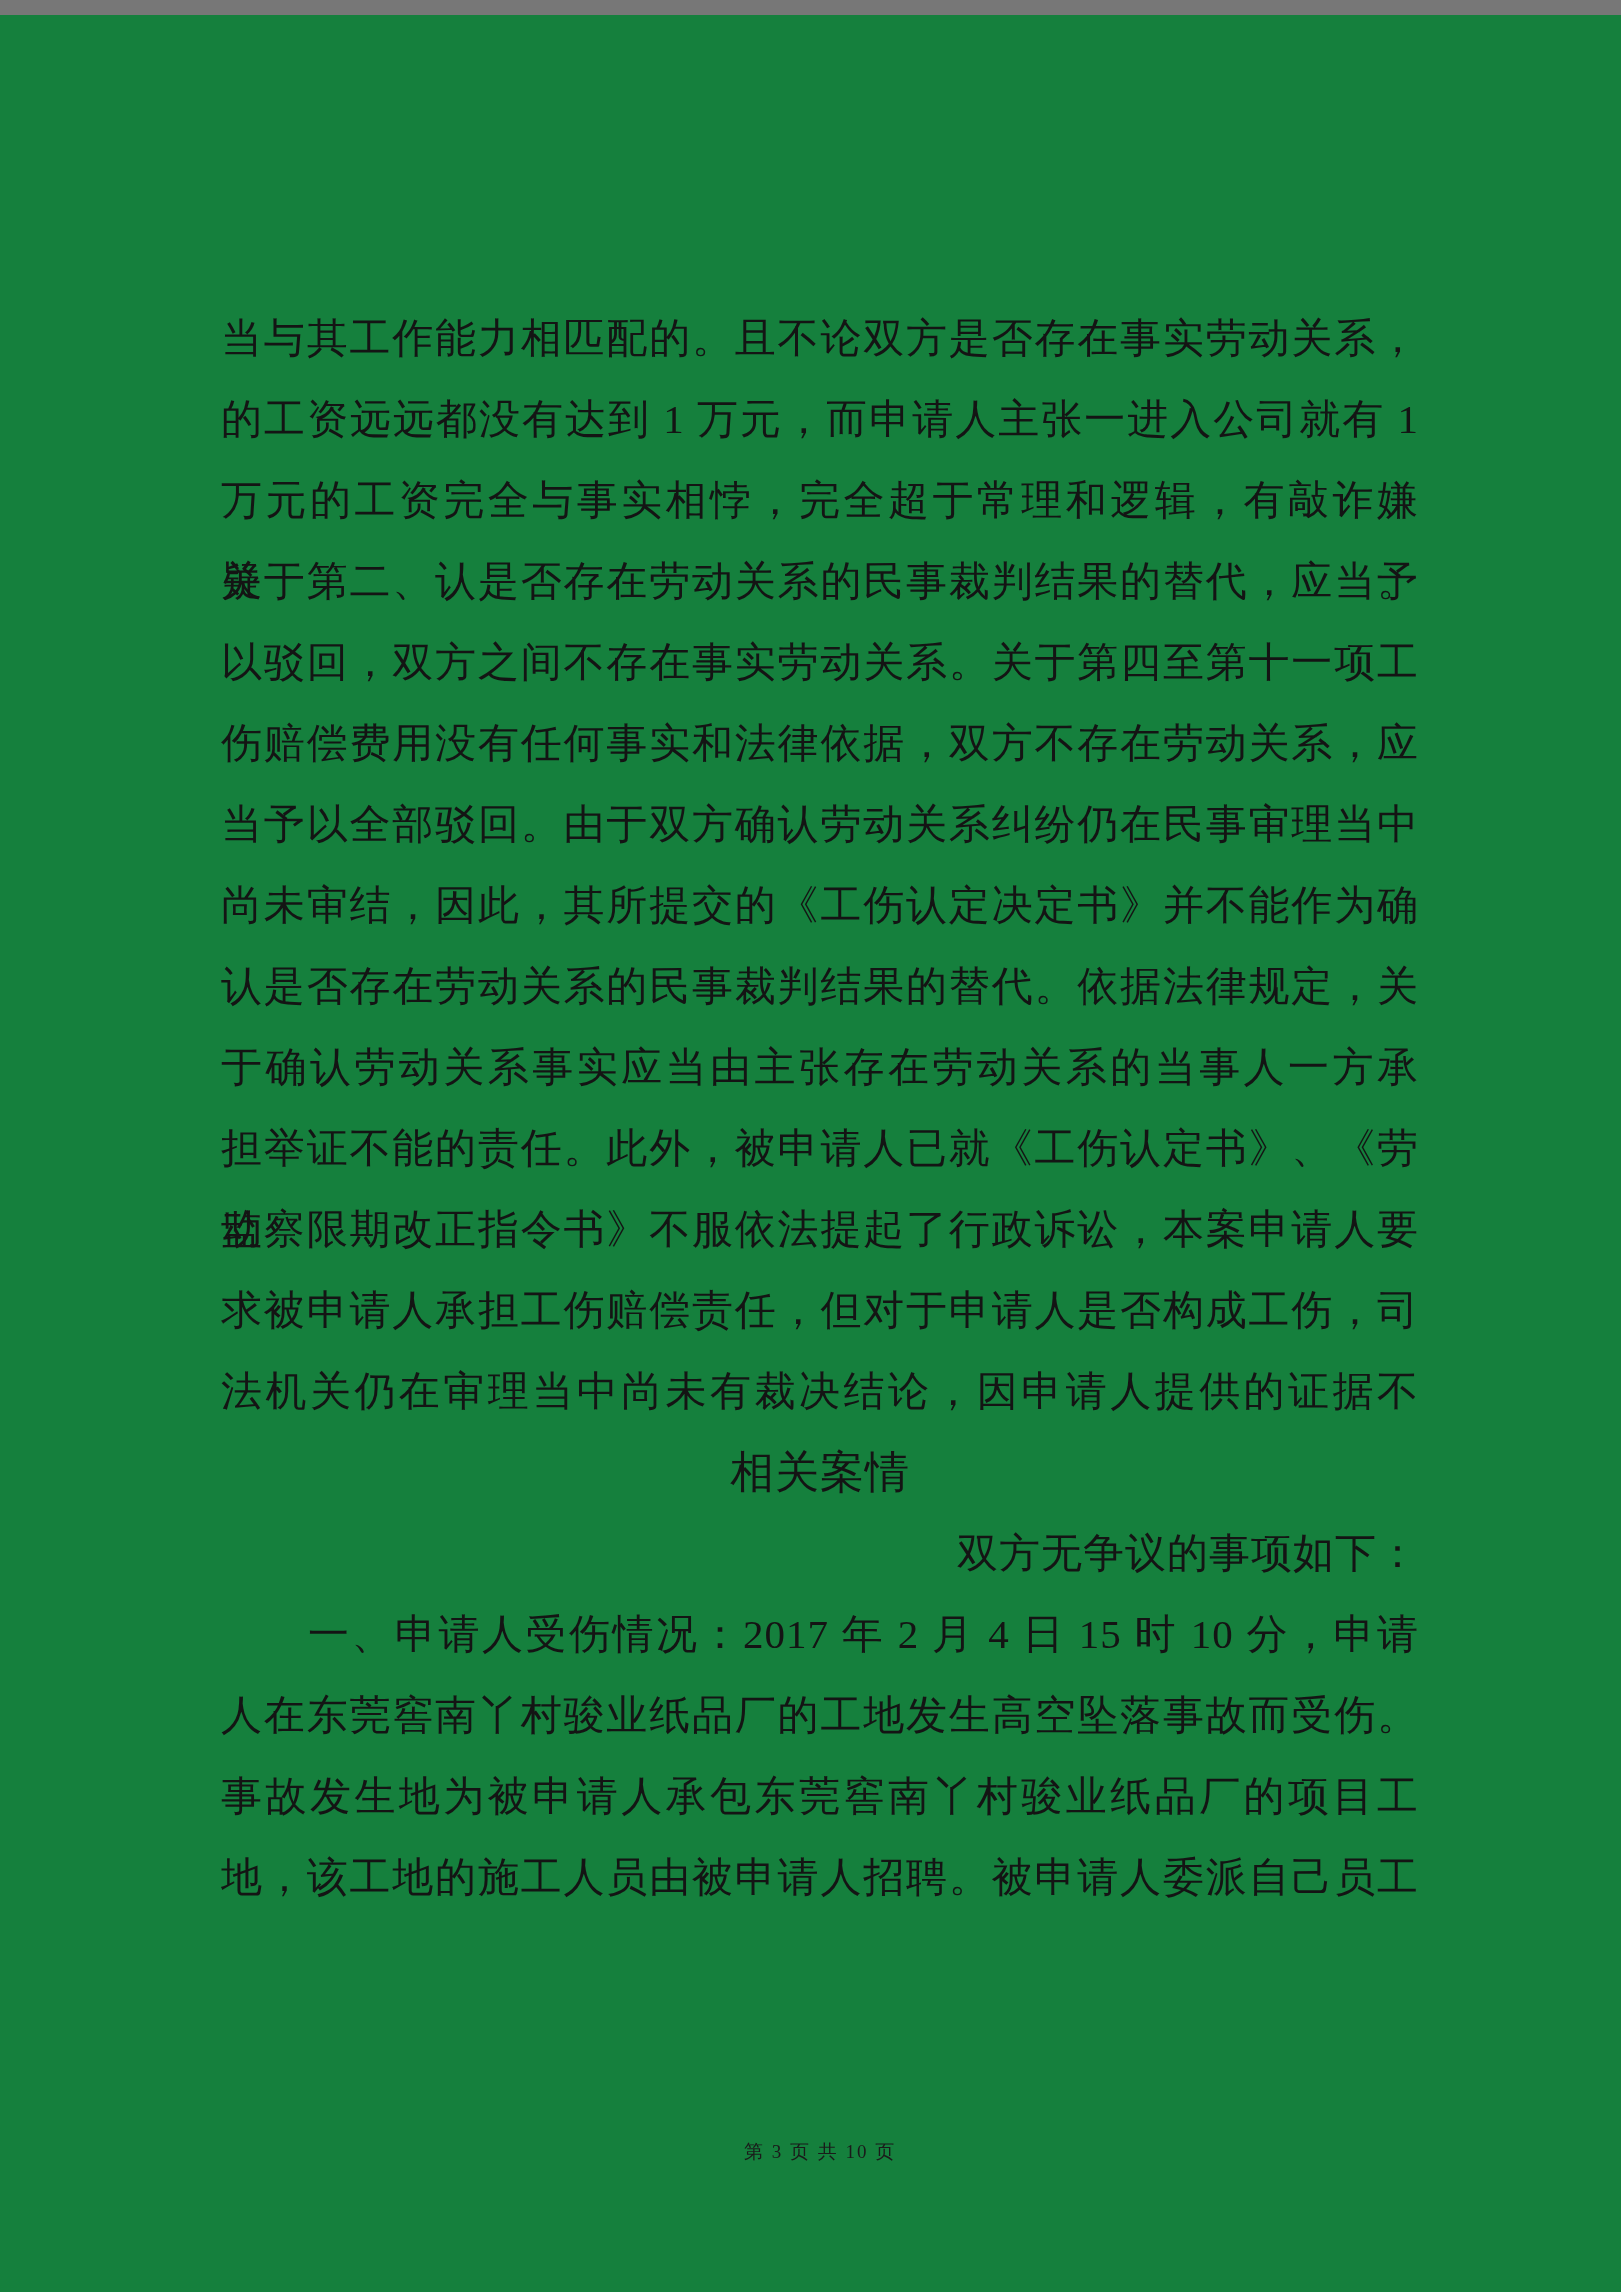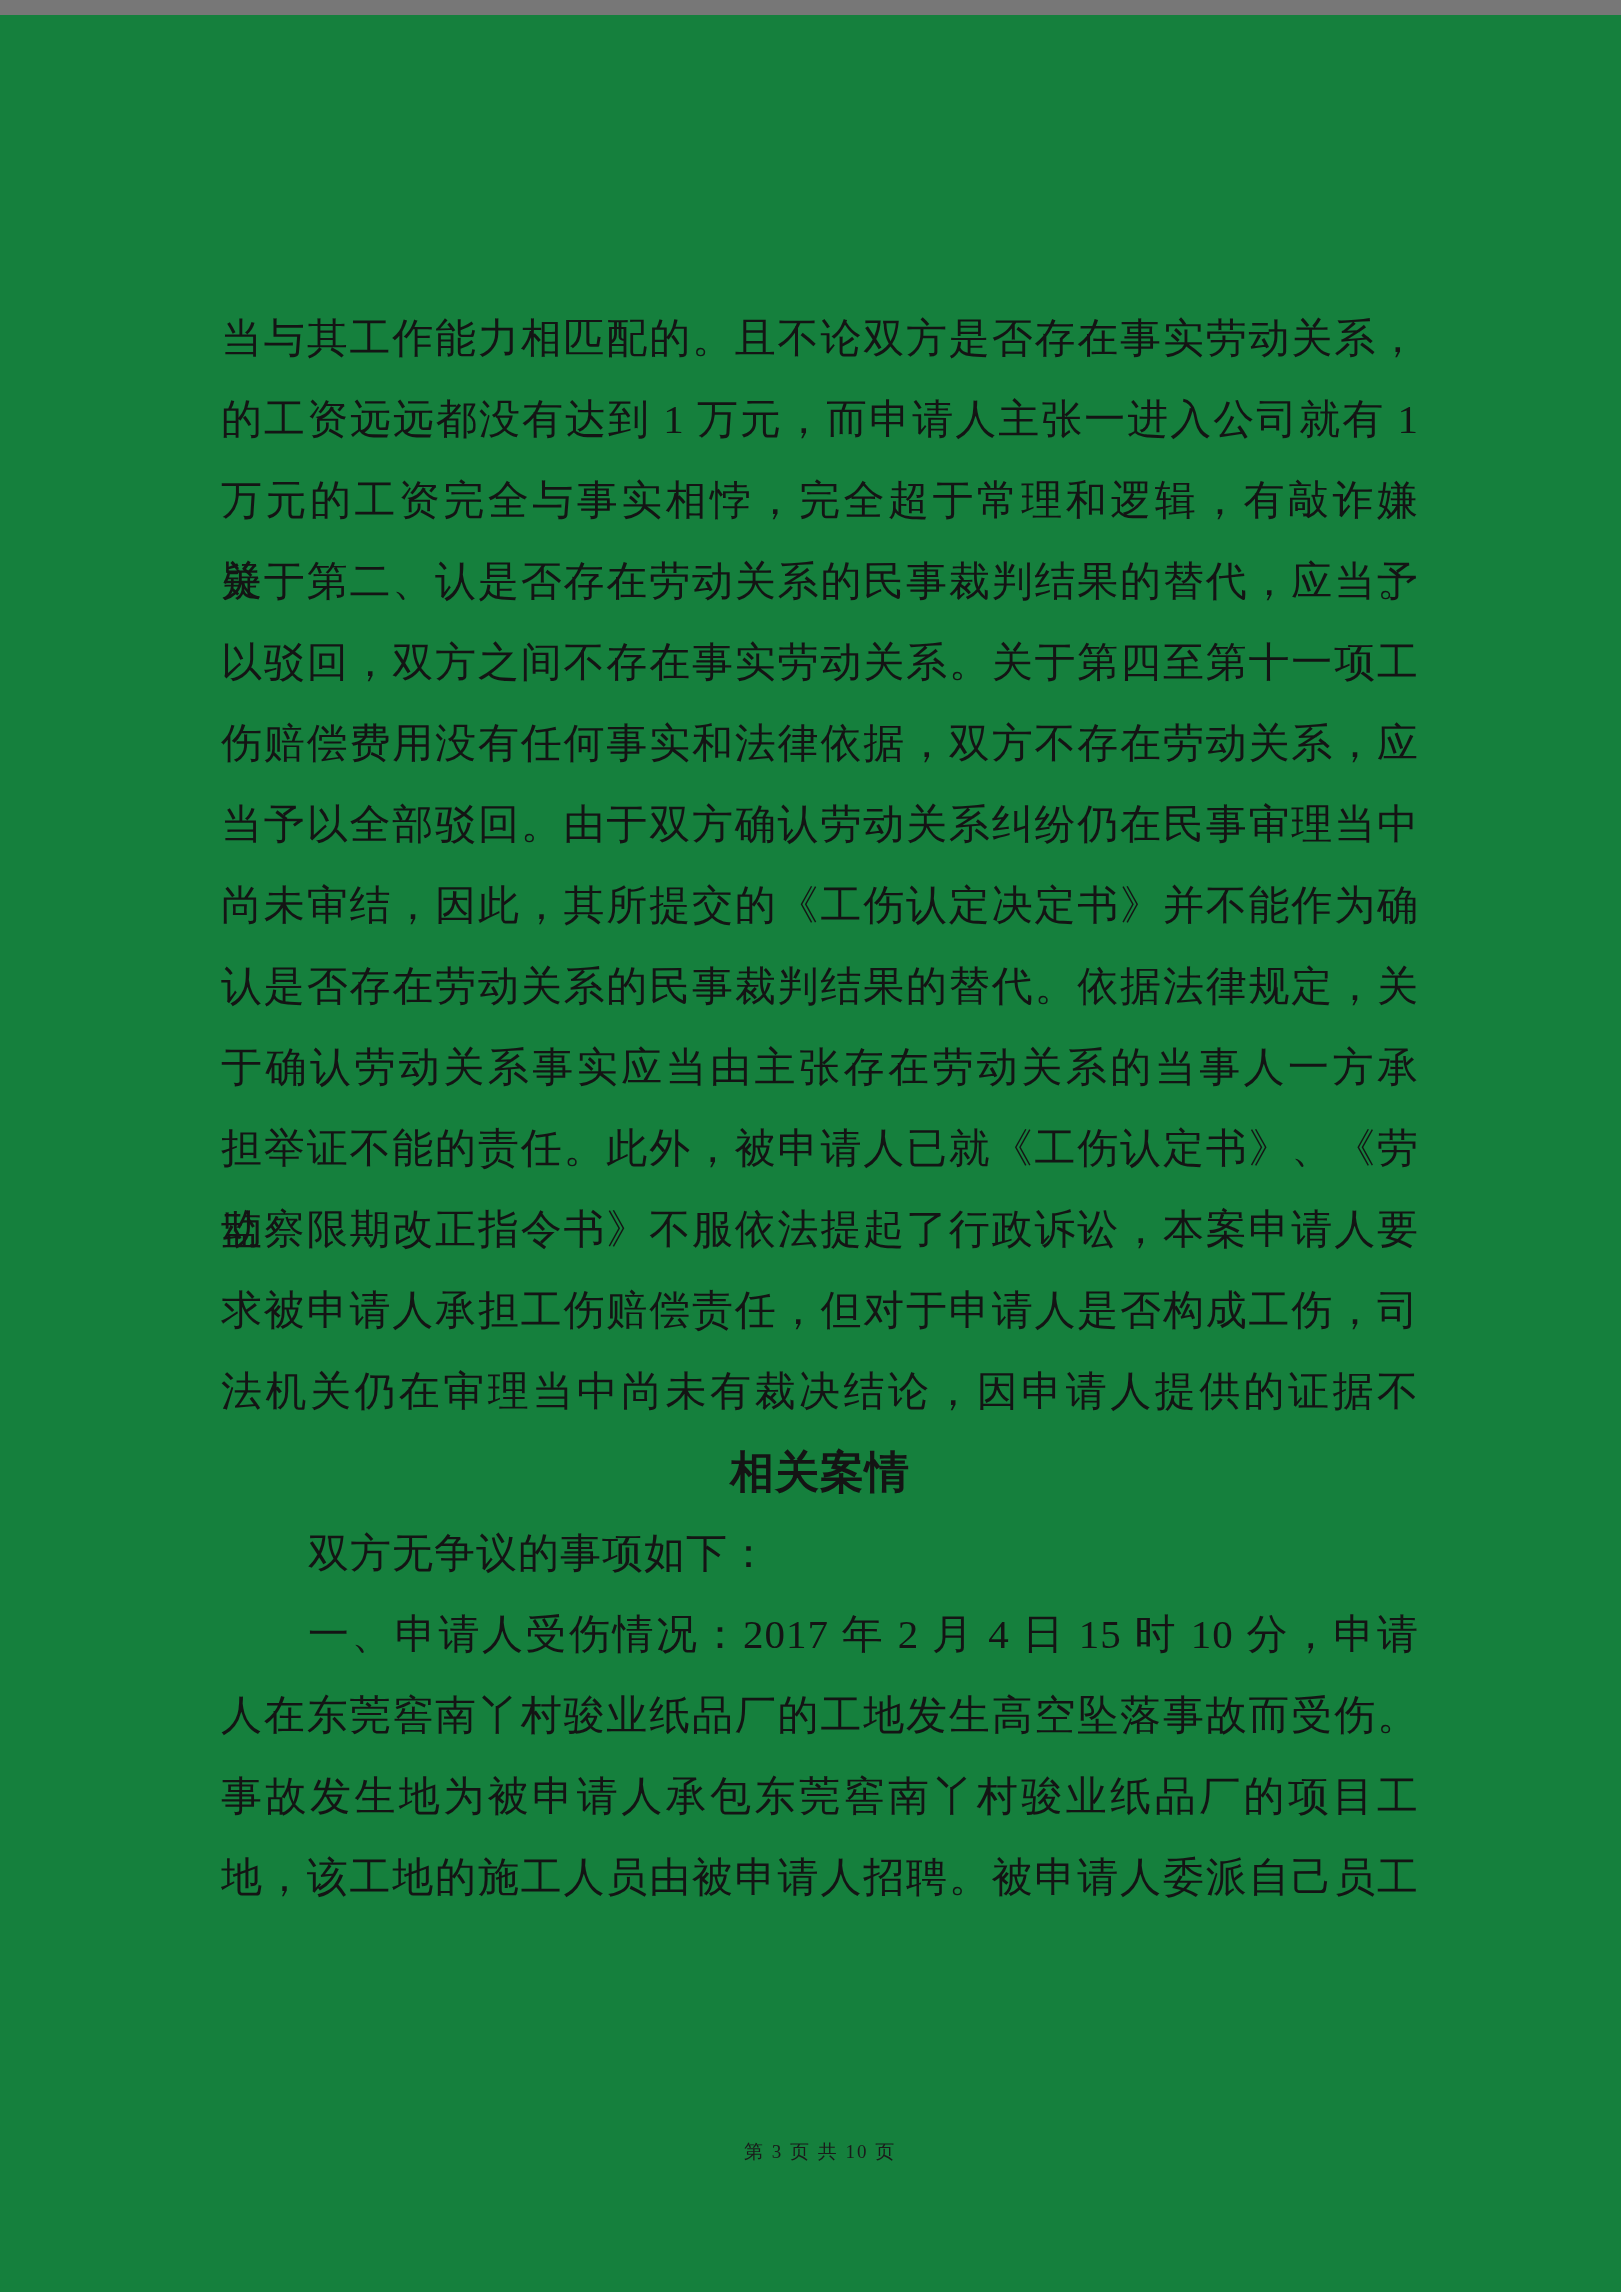--- a/index.html
+++ b/index.html
@@ -33,24 +33,25 @@
   }
   
   .j {
     text-align: justify;
     text-align-last: justify;
     text-justify: inter-character;
   }
   
   .ind {
     text-indent: 87px;
+    text-align: right;
   }
   
   .hd {
-    font-weight: bold;
+    font-weight: normal;
     font-size: 44px;
     text-align: left;
     text-align-last: center;
   }
   .footer {
     position: absolute;
     left: 221px;
     top: 2117px;
     width: 1198px;
     height: 39px;

